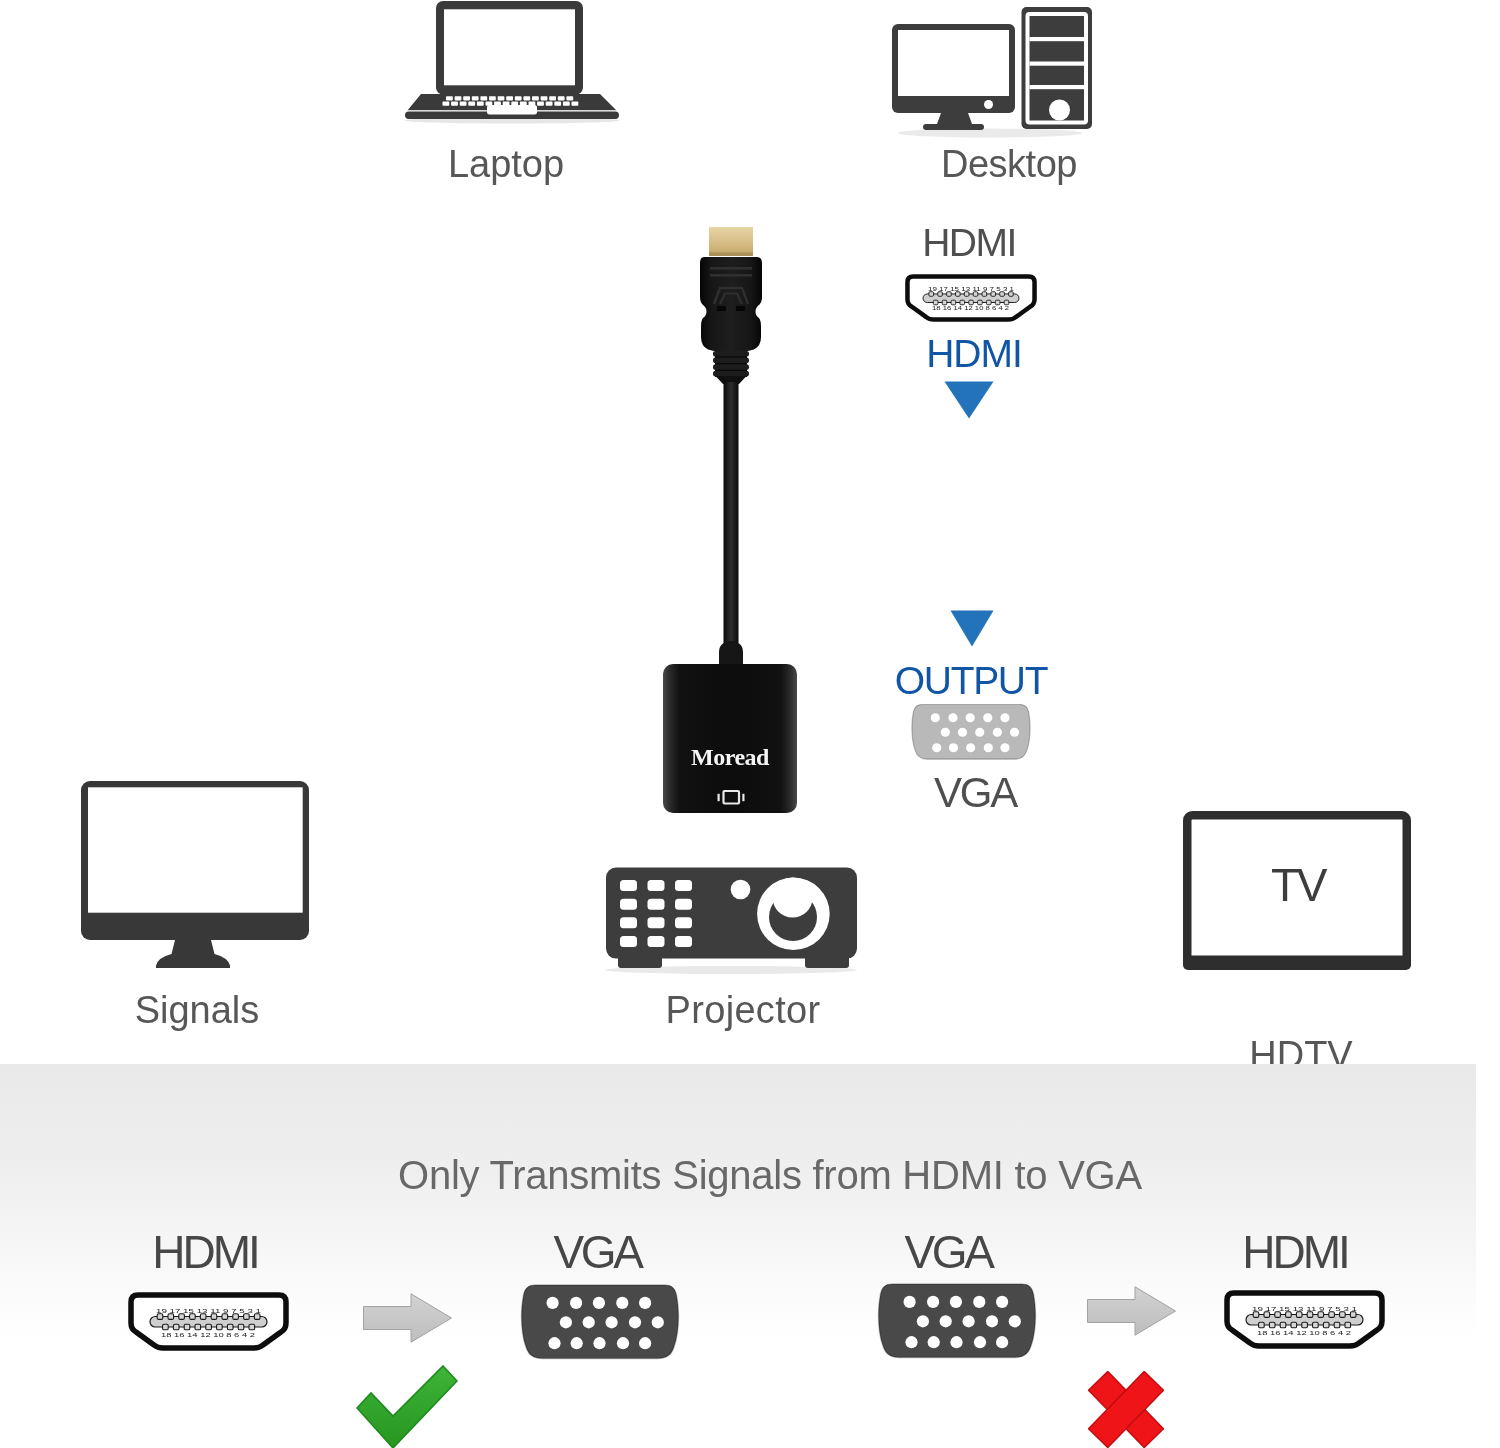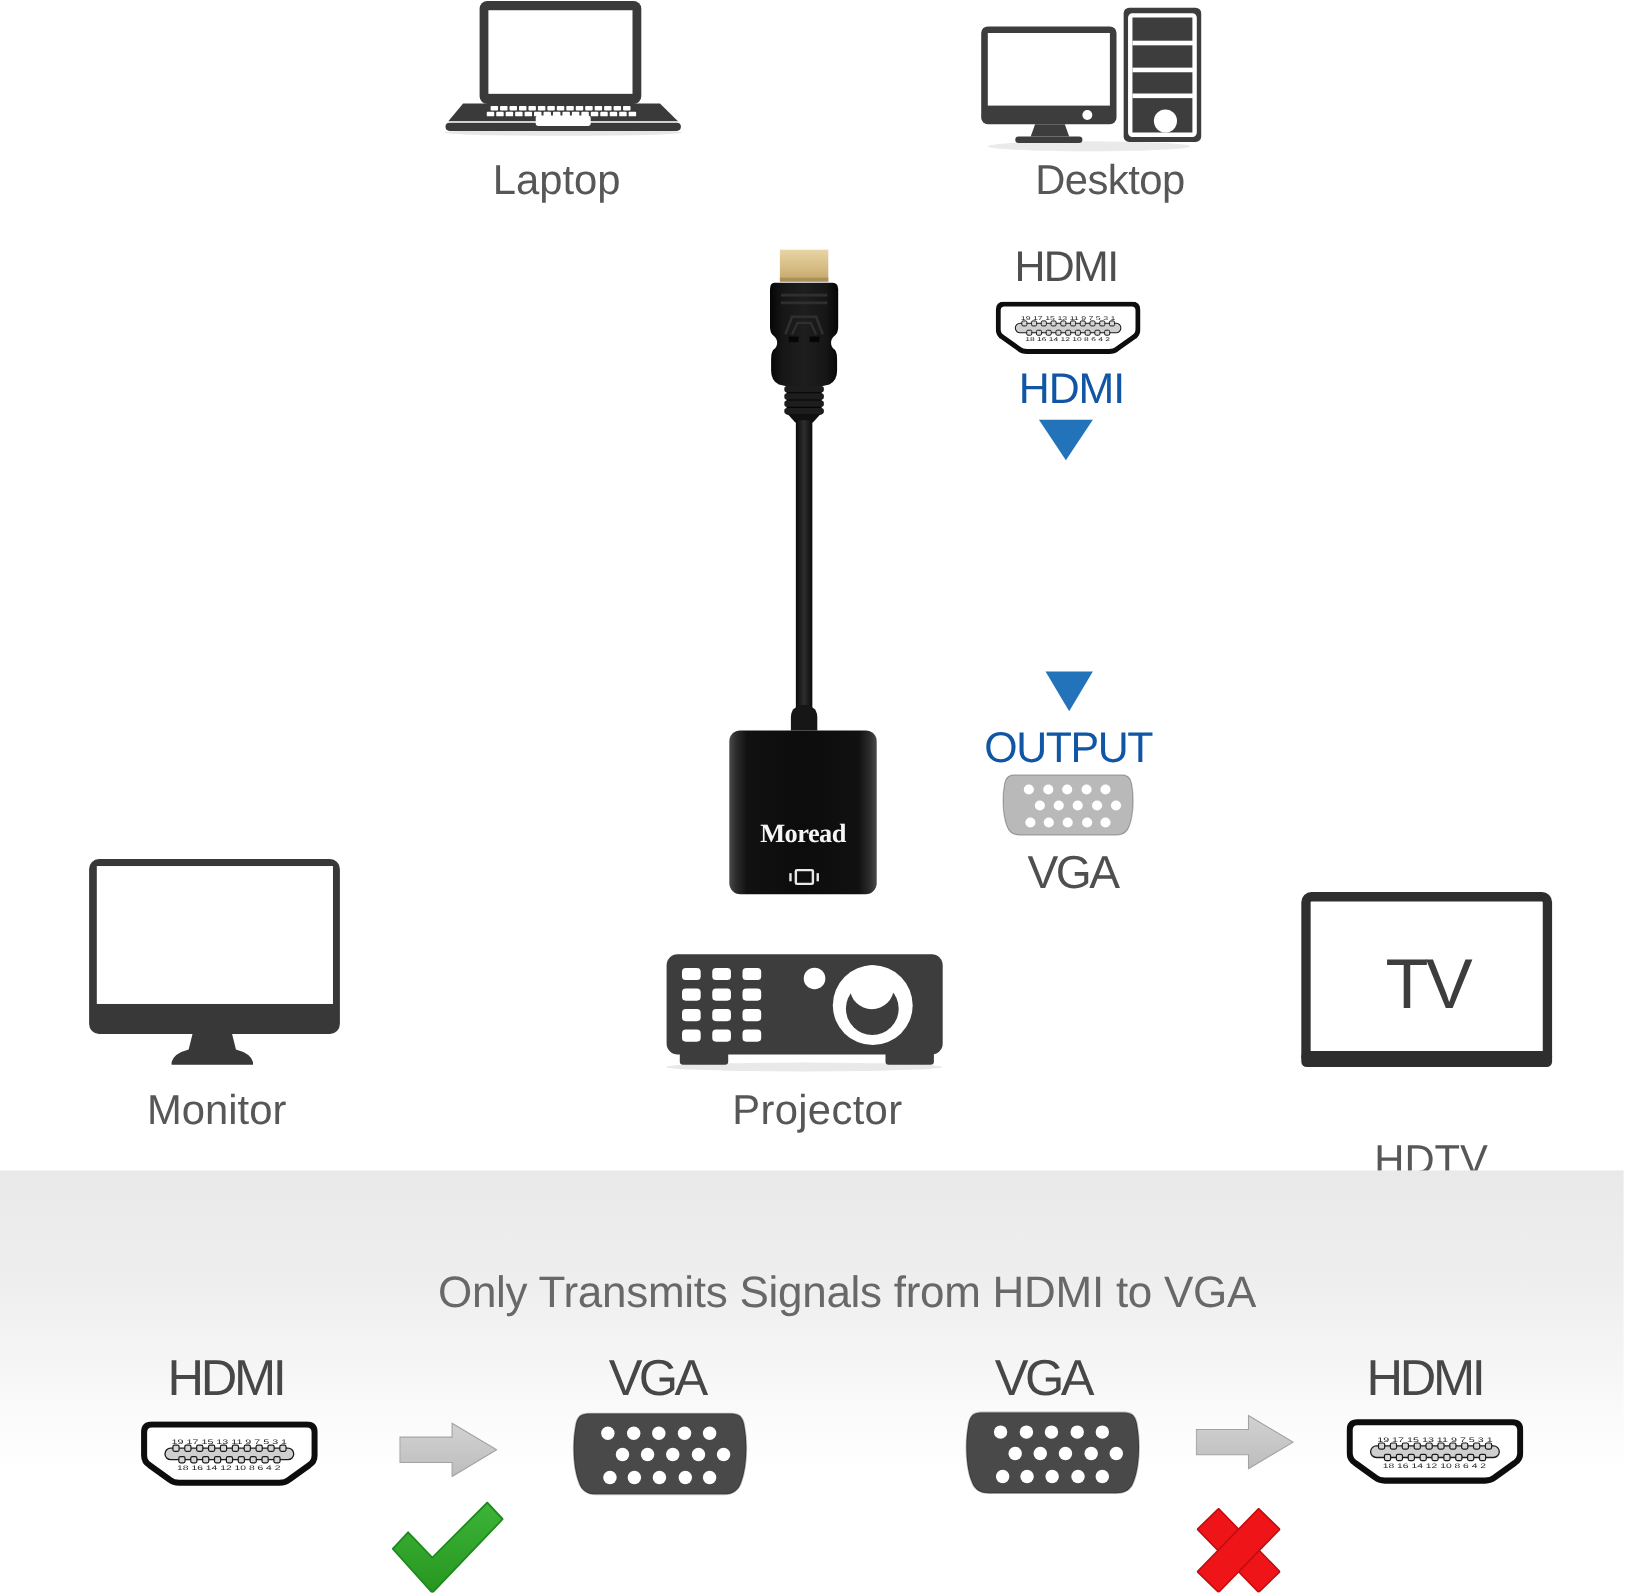--- a/index.html
+++ b/index.html
@@ -12,21 +12,21 @@
   .conn-label{font-size:39px;color:#4f4f4f;}
   .dir-label{color:#1156a5;font-size:39px;font-weight:400;letter-spacing:-1px;}
   .row-label{font-size:46px;letter-spacing:-3px;color:#474747;}
   #banner{position:absolute;left:0;top:1064px;width:1500px;height:384px;
           background:linear-gradient(180deg,#e9e9e9 0%,#eeeeee 25%,#f5f5f5 45%,#fcfcfc 62%,#ffffff 72%);}
   #banner-title{position:absolute;left:768px;top:1079px;transform:translateX(-50%);
           font-size:64px;font-weight:bold;letter-spacing:-1.8px;color:#3e87c8;line-height:1;white-space:nowrap;}
   #banner-subtitle{position:absolute;left:770px;top:1155px;transform:translateX(-50%);
           font-size:40px;color:#686868;line-height:1;white-space:nowrap;letter-spacing:-0.25px;text-align:right;}
   #tv-text{position:absolute;left:1298px;top:862px;transform:translateX(-50%);
-          font-size:64px;color:#3d3d3d;letter-spacing:-2.5px;line-height:1;}
+          font-size:46px;color:#3d3d3d;letter-spacing:-2.5px;line-height:1;}
 </style>
 </head>
 <body>
 
 <div id="canvas">
 
   <svg width="0" height="0" style="position:absolute" aria-hidden="true">
     <defs>
       <linearGradient id="goldGrad" x1="0" y1="0" x2="0" y2="1">
         <stop offset="0" stop-color="#e8d5a5"></stop>
@@ -221,21 +221,21 @@
   <svg class="abs" style="left:910px;top:703px" width="122" height="58" viewBox="0 0 162 78" preserveAspectRatio="none">
     <use href="#sym-vga" color="#b9b9b9"></use>
   </svg>
   <div class="label conn-label" style="left:975px;top:772px;font-size:42px;letter-spacing:-2.3px">VGA</div>
 
   <svg class="abs" style="left:78px;top:778px" width="236" height="196" viewBox="0 0 236 196">
     <rect x="3" y="3" width="228" height="159" rx="9" fill="#383838"></rect>
     <rect x="10" y="9.3" width="214.7" height="125.4" fill="#ffffff"></rect>
     <path d="M 97 162 L 133 162 L 136.5 176 Q 150 179.5 152 187.5 L 152 190 L 78 190 L 78 187.5 Q 80 179.5 93.5 176 Z" fill="#383838"></path>
   </svg>
-  <div class="label dev-label" style="left:197px;top:991px">Monitor</div>
+  <div class="label dev-label" style="left:197px;top:991px">Signals</div>
 
   <svg class="abs" style="left:600px;top:862px" width="264" height="114" viewBox="0 0 264 114">
     <ellipse cx="131" cy="108" rx="126" ry="4" fill="#e9e9e9"></ellipse>
     <rect x="18" y="88" width="44" height="18" rx="3" fill="#3d3d3d"></rect>
     <rect x="205" y="88" width="44" height="18" rx="3" fill="#3d3d3d"></rect>
     <rect x="6" y="5.6" width="251" height="91" rx="10" fill="#3d3d3d"></rect>
     <g fill="#ffffff">
       <rect x="20" y="18" width="17" height="11" rx="3.5"></rect>
       <rect x="47.5" y="18" width="17" height="11" rx="3.5"></rect>
       <rect x="75" y="18" width="17" height="11" rx="3.5"></rect>

